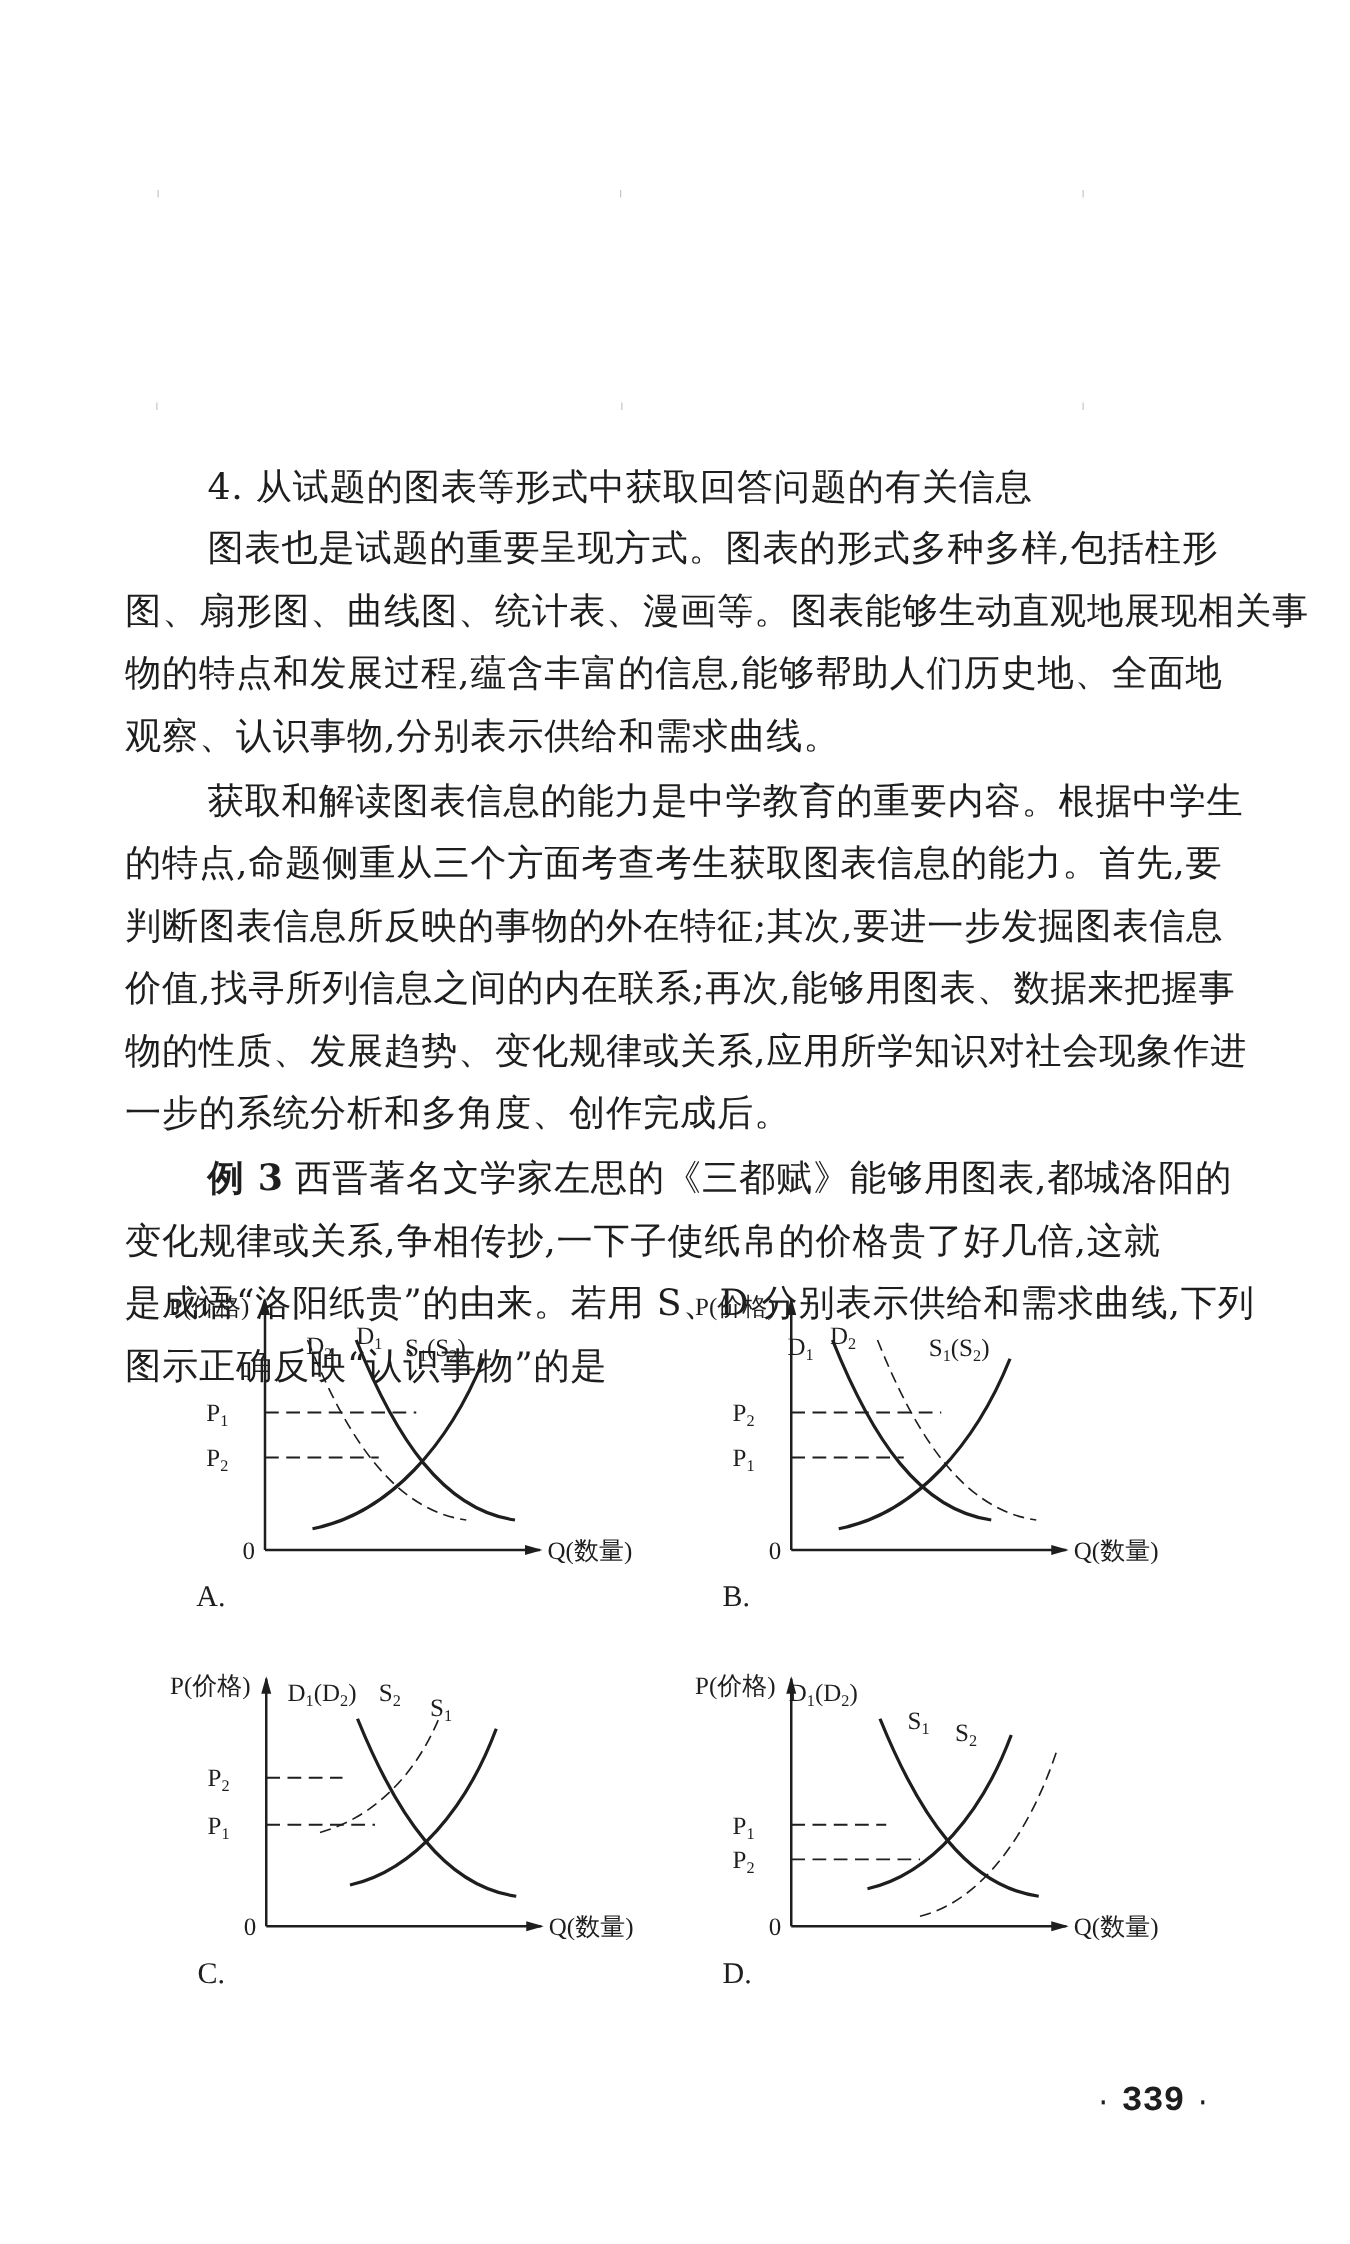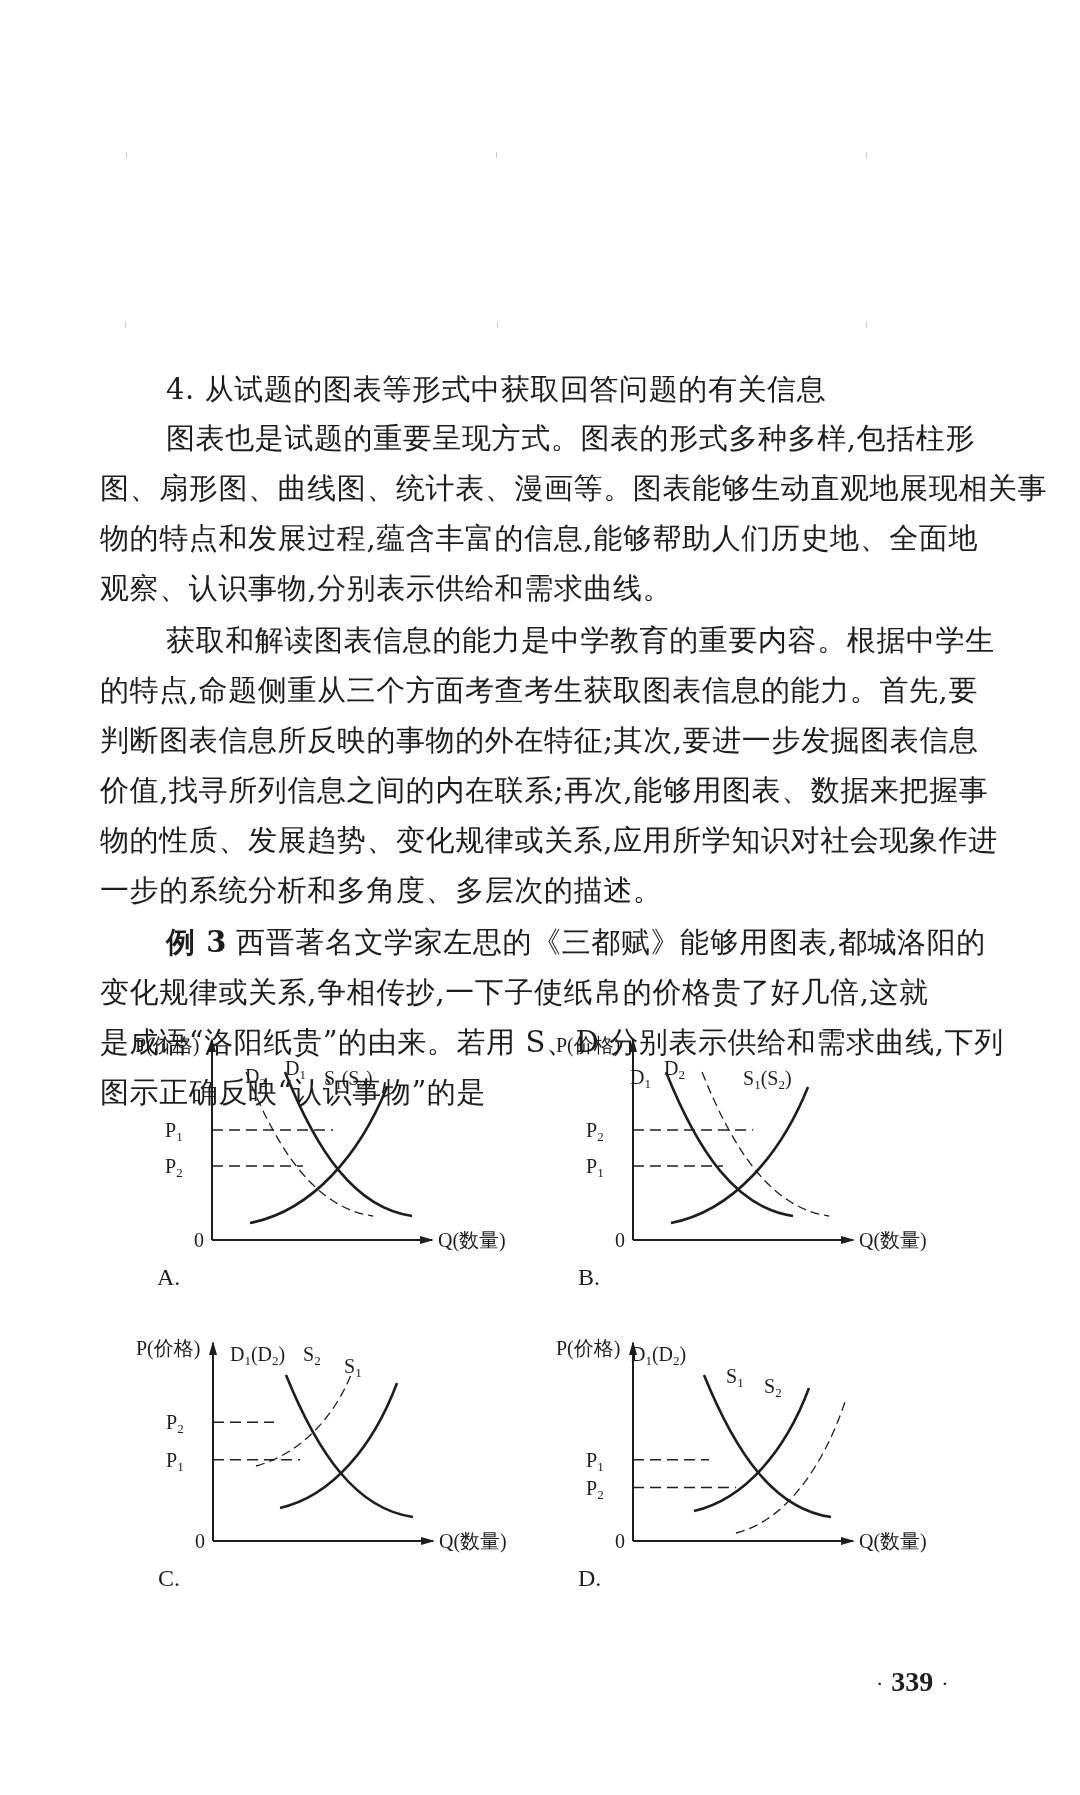--- a/index.html
+++ b/index.html
@@ -18,21 +18,21 @@
   .heading { left: 166px; }
   .ex-label { font-weight: bold; margin-right: 9px; text-align: right; }
   .figs { position: absolute; left: 0; top: 0; width: 1080px; height: 1739px; }
   .figs svg { position: absolute; left: 0; top: 0; }
   .option-label { font-family: "Liberation Serif", serif; font-size: 24px; }
   .axis-label { font-family: "Liberation Serif", serif; font-size: 20px; }
   .curve-label { font-family: "Liberation Serif", serif; font-size: 20px; }
   .sub { font-size: 13px; }
   .page-num {
     position: absolute; left: 868px; top: 1666px;
-    font-family: Liberation Serif, serif; font-size: 28px; font-weight: bold;
+    font-family: Liberation Mono, monospace; font-size: 28px; font-weight: bold;
   }
   .dot { font-weight: normal; font-size: 22px; margin: 0 8px; }
   .speck { position: absolute; width: 1px; height: 6px; background: #c8c8c8; }
 </style>
 </head>
 <body>
 
 <div class="page">
 
   <div class="speck" style="left:126px;top:152px"></div>
@@ -50,21 +50,21 @@
     <div class="line" style="top:518px">物的特点和发展过程,蕴含丰富的信息,能够帮助人们历史地、全面地</div>
     <div class="line" style="top:568px">观察、认识事物,分别表示供给和需求曲线。</div>
   </div>
 
   <div>
     <div class="line indent" style="top:620px">获取和解读图表信息的能力是中学教育的重要内容。根据中学生</div>
     <div class="line" style="top:670px">的特点,命题侧重从三个方面考查考生获取图表信息的能力。首先,要</div>
     <div class="line" style="top:720px">判断图表信息所反映的事物的外在特征;其次,要进一步发掘图表信息</div>
     <div class="line" style="top:770px">价值,找寻所列信息之间的内在联系;再次,能够用图表、数据来把握事</div>
     <div class="line" style="top:820px">物的性质、发展趋势、变化规律或关系,应用所学知识对社会现象作进</div>
-    <div class="line" style="top:870px">一步的系统分析和多角度、多层次的描述。</div>
+    <div class="line" style="top:870px">一步的系统分析和多角度、创作完成后。</div>
   </div>
 
   <div>
     <div class="line indent" style="top:922px">
       <span class="ex-label">例 3</span><span>西晋著名文学家左思的《三都赋》能够用图表,都城洛阳的</span>
     </div>
     <div class="line" style="top:972px">变化规律或关系,争相传抄,一下子使纸帛的价格贵了好几倍,这就</div>
     <div class="line" style="top:1022px">是成语“洛阳纸贵”的由来。若用 S、D 分别表示供给和需求曲线,下列</div>
     <div class="line" style="top:1072px">图示正确反映“认识事物”的是</div>
   </div>

